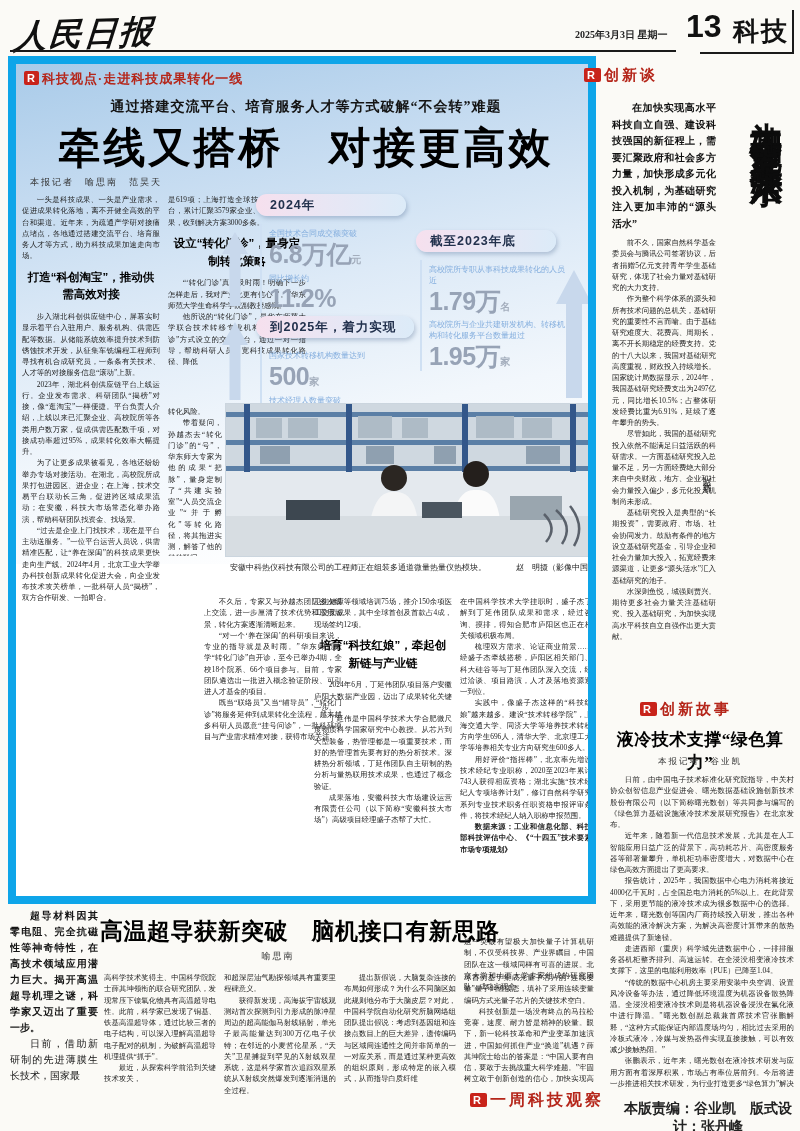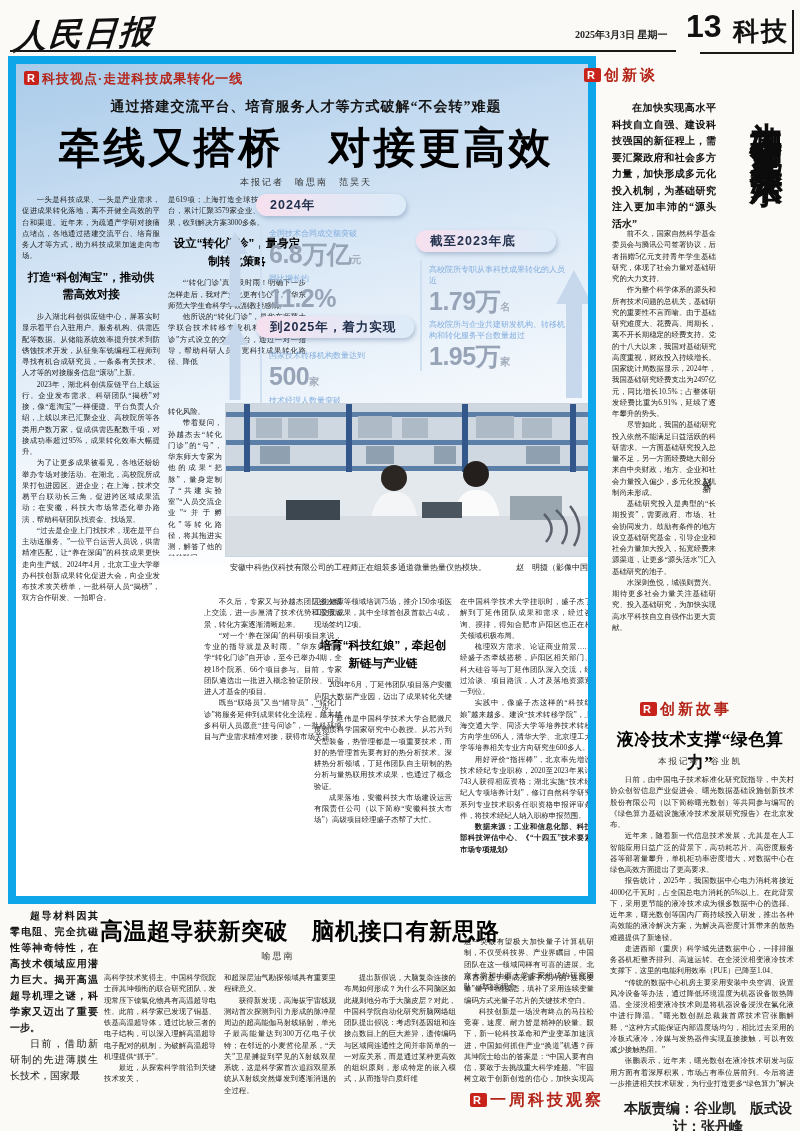--- a/index.html
+++ b/index.html
@@ -27,21 +27,21 @@
   .kicker{position:absolute;left:8px;top:6px;font-size:13px;font-weight:900;color:#b5261a;
           font-family:"Liberation Sans",sans-serif;letter-spacing:1px;}
   .rlogo{display:inline-block;background:#c8231a;color:#fff;font-weight:900;
          font-family:"Liberation Sans",sans-serif;font-size:11px;line-height:14px;
          padding:0 3px;border-radius:2px;margin-right:3px;vertical-align:1px;}
   .deck{position:absolute;left:40px;top:34px;width:500px;text-align:center;
         font-size:14px;font-weight:bold;color:#141414;letter-spacing:1px;}
   .feat-headline{position:absolute;left:0;top:56px;width:580px;text-align:center;
         font-size:42px;font-weight:900;letter-spacing:3px;color:#000;
         font-family:"Liberation Sans",sans-serif;white-space:nowrap;}
-  .feat-byline{position:absolute;left:0;top:112px;width:580px;text-align:center;
+  .feat-byline{position:absolute;left:14px;top:112px;width:580px;text-align:left;
         font-size:9px;color:#333;letter-spacing:2px;}
 
   .coltext{position:absolute;font-size:7.4px;line-height:1.52;text-align:justify;
            color:#1c1c1c;overflow:hidden;}
   .coltext p{margin:0;text-indent:2em;}
   .coltext p.cont{text-indent:0;}
   .coltext p.note{font-weight:bold;color:#222;}
   .coltext h4{margin:7px 4px;text-indent:0;text-align:center;font-size:11.5px;
               line-height:1.55;font-weight:900;color:#000;
               font-family:"Liberation Sans",sans-serif;}
@@ -245,21 +245,21 @@
       <span data-name="photo-caption-text">安徽中科热仪科技有限公司的工程师正在组装多通道微量热量仪热模块。</span>
     </div>
   </div>
 
   <div class="rail-head" style="left:584px;top:66px;" data-name="talk-section-header">
     <span class="rlogo" data-name="rmrb-logo-icon">R</span><span data-name="talk-section-label">创新谈</span>
   </div>
   <div class="talk-intro" data-name="talk-intro">
       <p>在加快实现高水平科技自立自强、建设科技强国的新征程上，需要汇聚政府和社会多方力量，加快形成多元化投入机制，为基础研究注入更加丰沛的“源头活水”</p>
     </div>
-  <div class="coltext talk-body" style="position:absolute;" data-name="talk-body">
+  <div class="coltext talk-body" style="position:absolute;margin-top:9px;" data-name="talk-body">
       <p data-name="paragraph">前不久，国家自然科学基金委员会与腾讯公司签署协议，后者捐赠5亿元支持青年学生基础研究，体现了社会力量对基础研究的大力支持。</p>
       <p data-name="paragraph">作为整个科学体系的源头和所有技术问题的总机关，基础研究的重要性不言而喻。由于基础研究难度大、花费高、周期长，离不开长期稳定的经费支持。党的十八大以来，我国对基础研究高度重视，财政投入持续增长。国家统计局数据显示，2024年，我国基础研究经费支出为2497亿元，同比增长10.5%；占整体研发经费比重为6.91%，延续了逐年攀升的势头。</p>
       <p data-name="paragraph">尽管如此，我国的基础研究投入依然不能满足日益活跃的科研需求。一方面基础研究投入总量不足，另一方面经费绝大部分来自中央财政，地方、企业和社会力量投入偏少，多元化投入机制尚未形成。</p>
       <p data-name="paragraph">基础研究投入是典型的“长期投资”，需要政府、市场、社会协同发力。鼓励有条件的地方设立基础研究基金，引导企业和社会力量加大投入，拓宽经费来源渠道，让更多“源头活水”汇入基础研究的池子。</p>
       <p data-name="paragraph">水深则鱼悦，城强则贾兴。期待更多社会力量关注基础研究、投入基础研究，为加快实现高水平科技自立自强作出更大贡献。</p>
     </div>
   <div class="vert-headline" data-name="talk-headline-vertical">为基础研究注入更多『源头活水』</div>
   <div class="vert-author" data-name="talk-author">赵永新</div>
 
   <div class="rail-head" style="left:640px;top:700px;" data-name="story-section-header">

